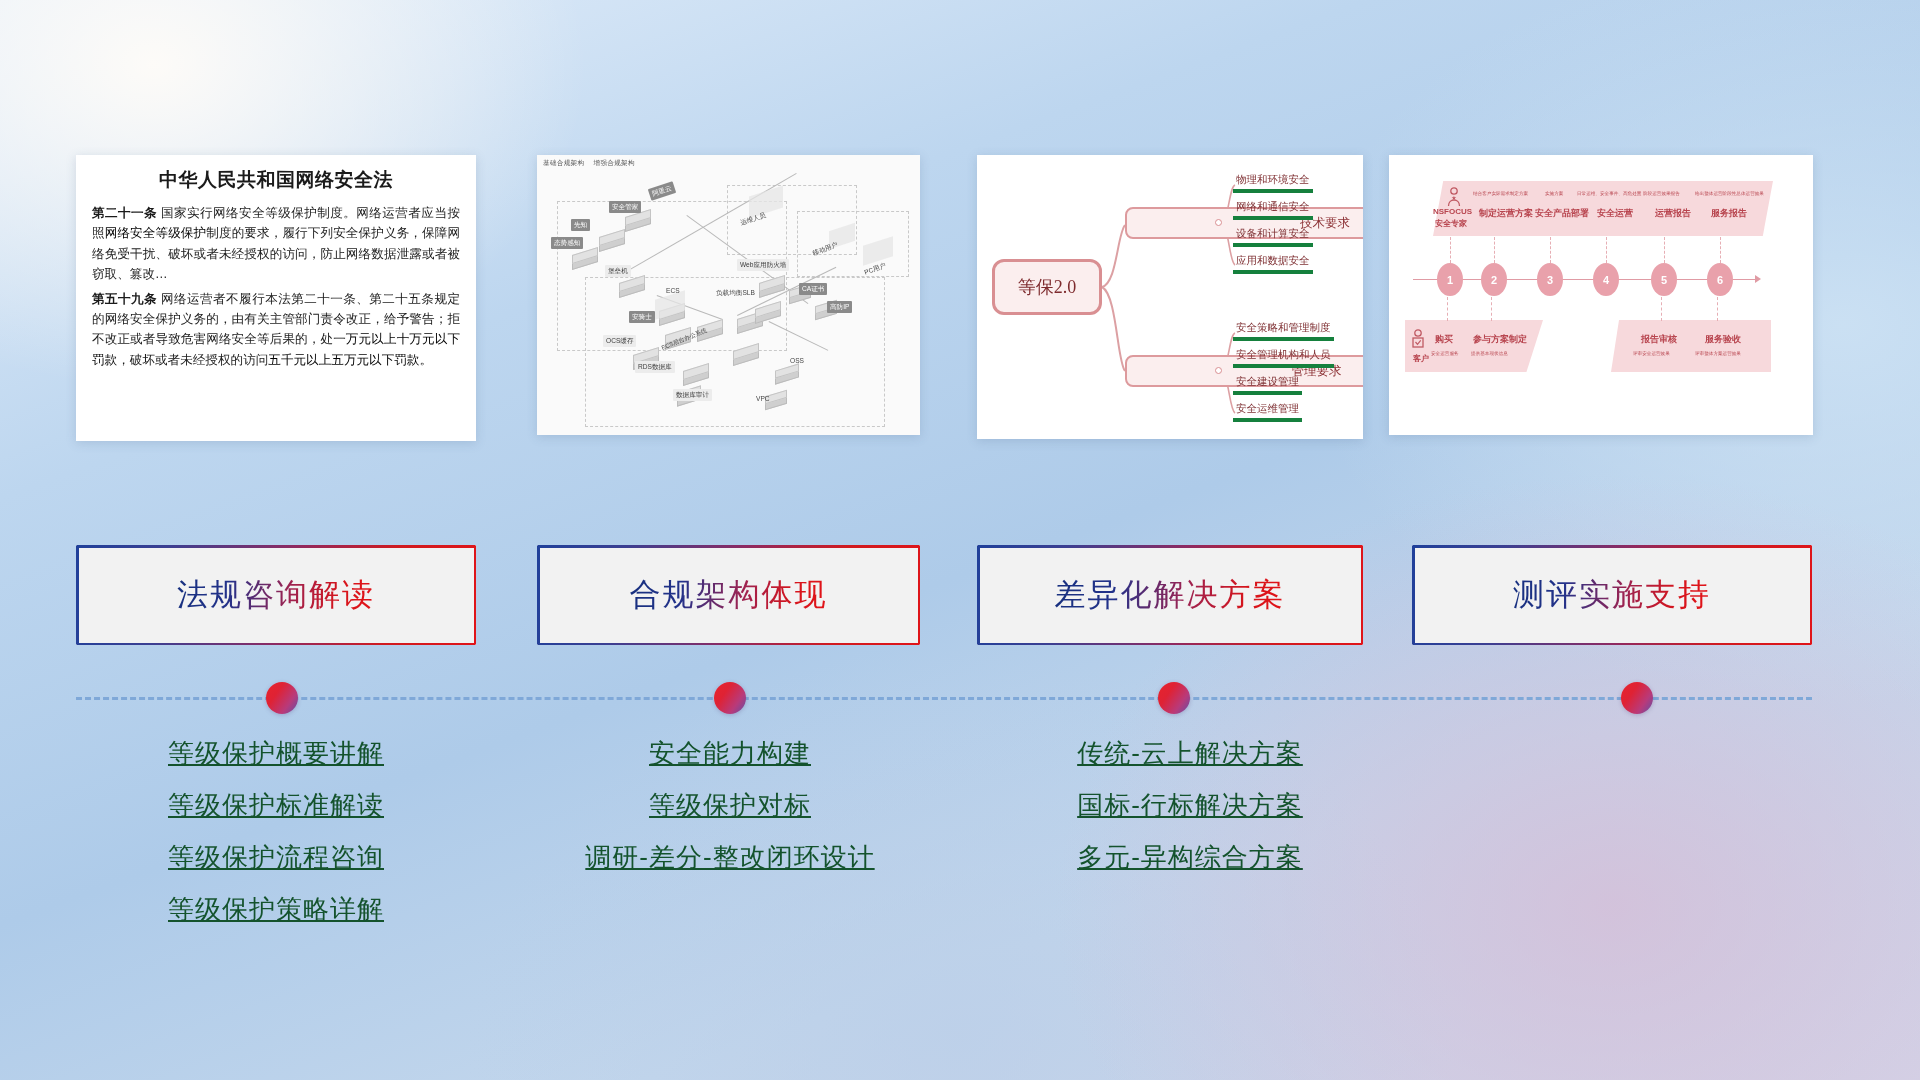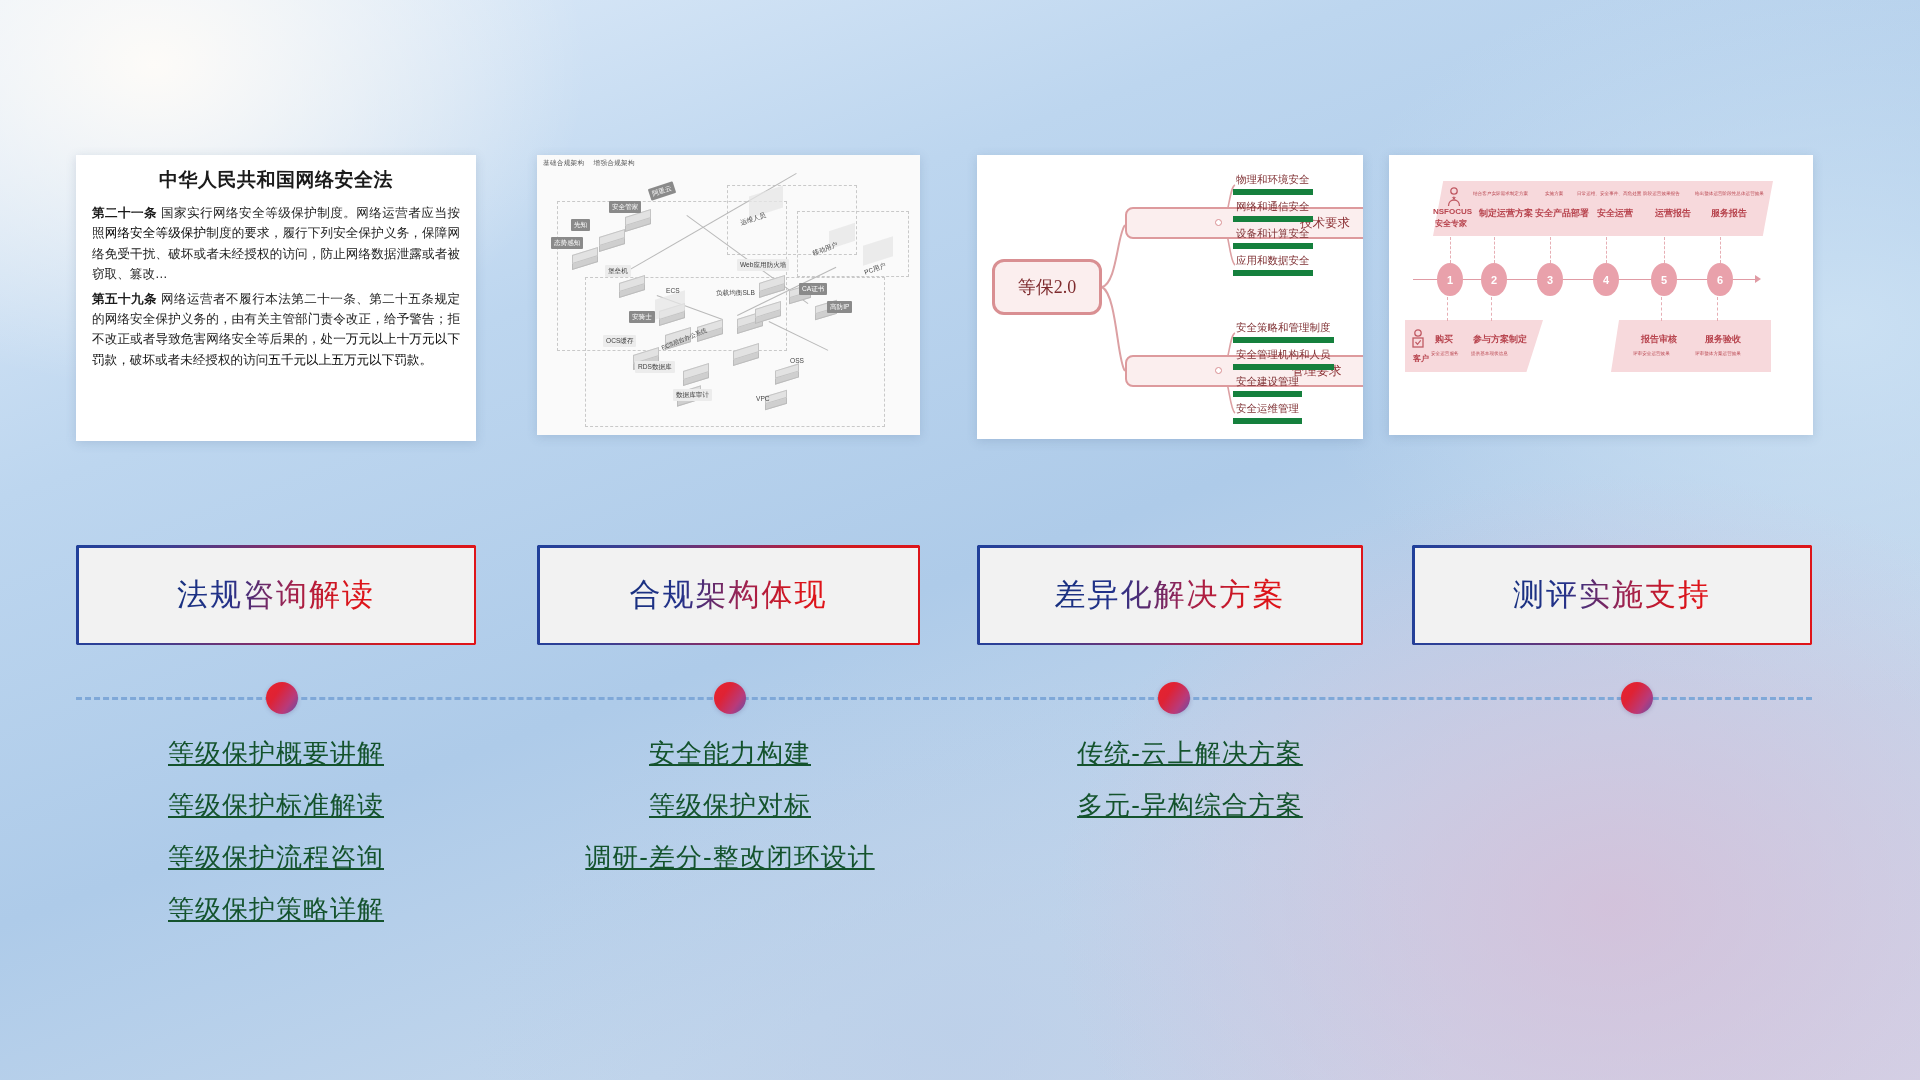--- a/index.html
+++ b/index.html
@@ -70,21 +70,21 @@
     position:absolute; width:88px; height:32px; background:#fbeeee;
     border:2px solid #dd9a9d; border-radius:8px;
     display:flex; align-items:center; justify-content:center;
     font-size:12.5px; color:#8c3135; font-family:"Liberation Serif", serif;
   }
   .mm-br.b1 { left:148px; top:52px; }
   .mm-br.b2 { left:148px; top:200px; }
   .mm-leaf {
     position:absolute; font-size:10.5px; color:#7f3033; white-space:nowrap;
     font-family:"Liberation Serif", serif;
-    border-bottom:6px solid #15803d; padding:0 3px 2px 3px;
+    border-bottom:4px solid #15803d; padding:0 3px 2px 3px;
   }
   .mm-dot { position:absolute; width:7px; height:7px; border:1px solid #d98f92;
             border-radius:50%; background:#fff; }
 
   
   .ns { position:absolute; inset:0; background:#fff; }
   .ns-band {
     position:absolute; background:#f7d9dc;
   }
   .ns-band.top { left:44px; top:26px; width:340px; height:55px;
@@ -424,18 +424,19 @@
       <div class="item">等级保护流程咨询</div>
       <div class="item">等级保护策略详解</div>
     </div>
     <div class="col c2">
       <div class="item">安全能力构建</div>
       <div class="item">等级保护对标</div>
       <div class="item">调研-差分-整改闭环设计</div>
     </div>
     <div class="col c3">
       <div class="item">传统-云上解决方案</div>
+      <div class="item">国标-行标解决方案</div>
       <div class="item">多元-异构综合方案</div>
     </div>
 
   </div>
 
 </div>
 
 </body></html>

